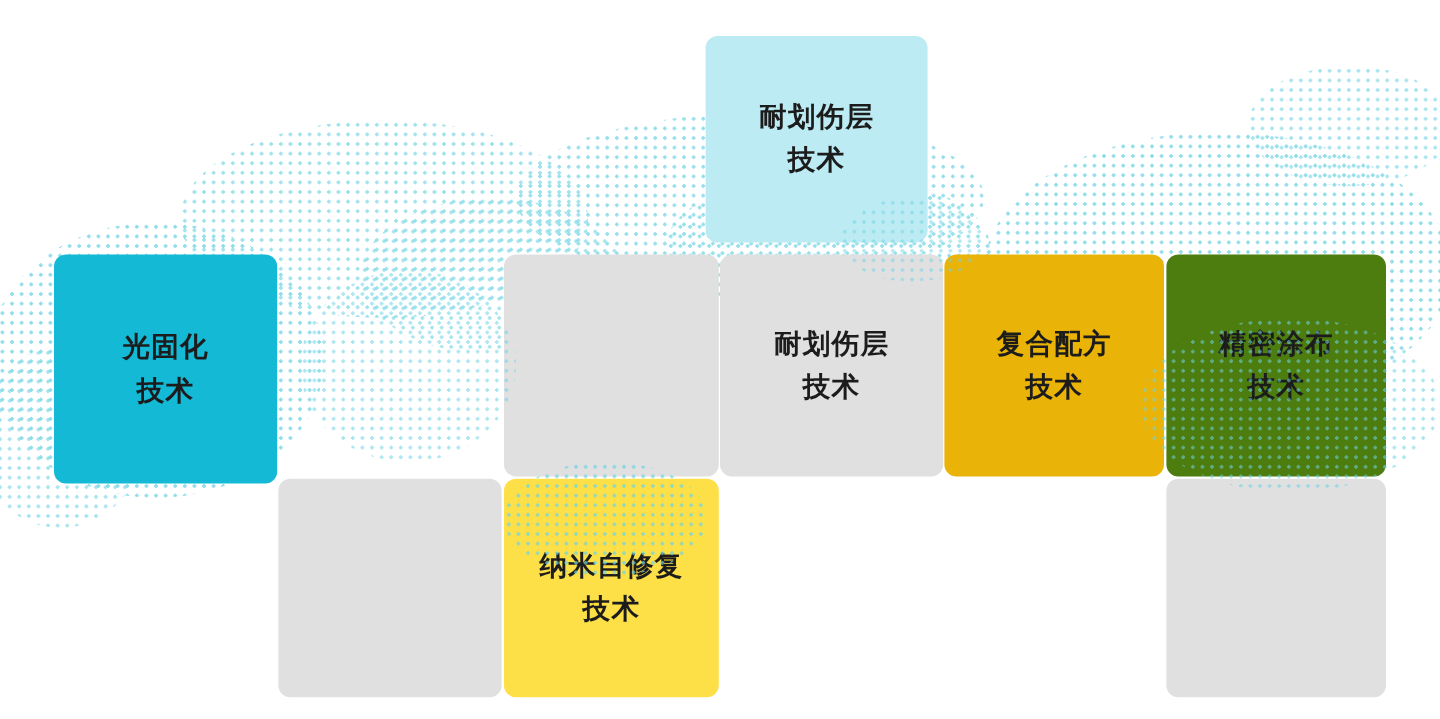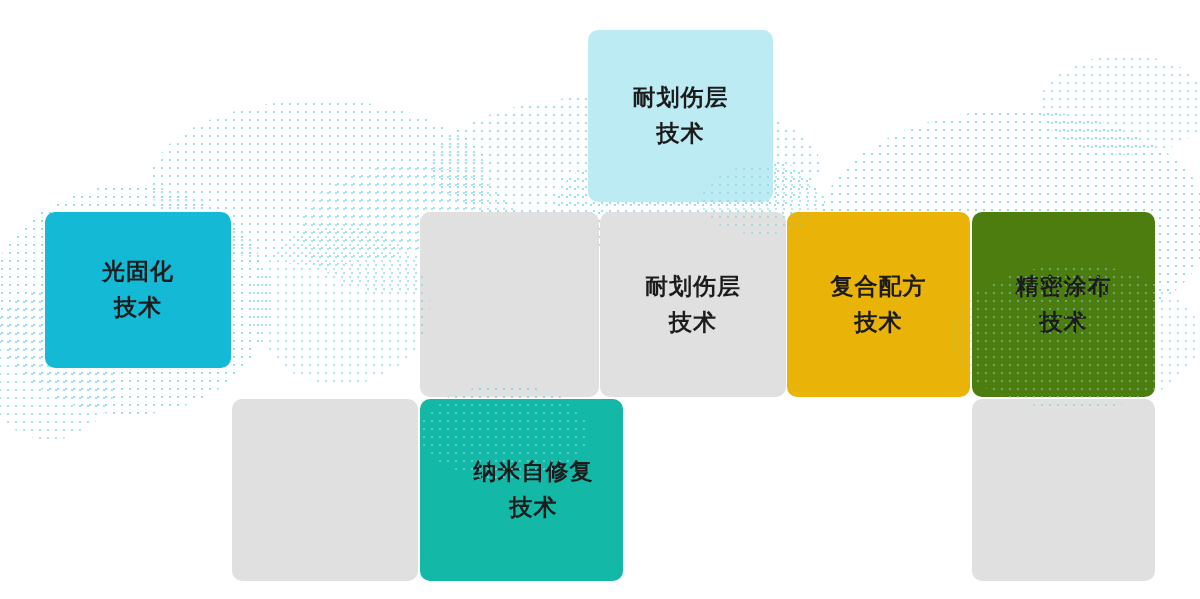--- a/index.html
+++ b/index.html
@@ -45,21 +45,21 @@
   }
   .tile .label{
     font-weight:bold;
     font-size:23px;
     color:#1c1c1c;
     letter-spacing:1px;
     line-height:1.55;
     white-space:pre-line;
   }
   .t0 {left:588px; top:30px;  width:185px; height:172px;}
-  .t1 {left:45px;  top:212px; width:186px; height:156px;}
+  .t1 {left:45px;  top:212px; width:186px; height:191px;}
   .t2 {left:232px; top:212px; width:186px; height:185px;}
   .t3 {left:420px; top:212px; width:179px; height:185px;}
   .t4 {left:600px; top:212px; width:186px; height:185px;}
   .t5 {left:787px; top:212px; width:183px; height:185px;}
   .t6 {left:972px; top:212px; width:183px; height:185px;}
   .t7 {left:232px; top:399px; width:186px; height:182px;}
   .t8 {left:420px; top:399px; width:179px; height:182px;}
   .t9 {left:972px; top:399px; width:183px; height:182px;}
 </style>
 </head>
@@ -109,21 +109,21 @@
 
   <div class="tile t6" style="background: #4d7c0f;">
     <span class="label">精密涂布
 技术</span>
   </div>
 
   <div class="tile t7" style="background: rgb(224, 224, 225);">
     <span class="label"></span>
   </div>
 
-  <div class="tile t8" style="background: #14b8a6; padding-left: 24px;">
+  <div class="tile t8" style="background: #fde047;">
     <span class="label">纳米自修复
 技术</span>
   </div>
 
   <div class="tile t9" style="background: rgb(224, 224, 225);">
     <span class="label"></span>
   </div>
 
 </div>
 

